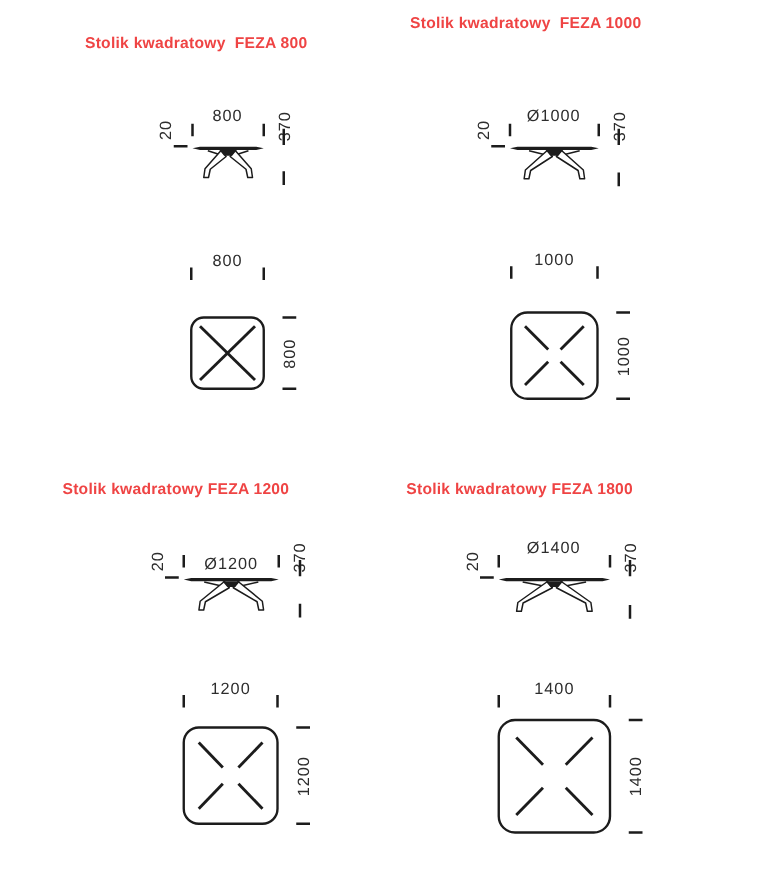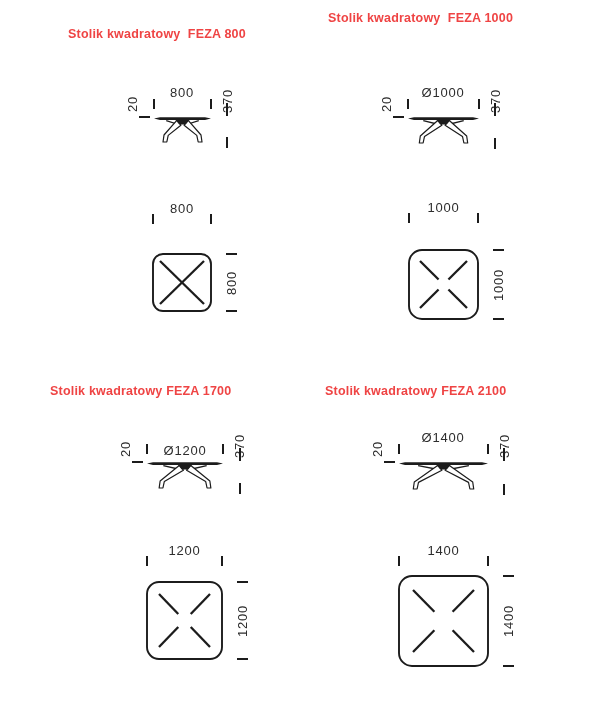--- a/index.html
+++ b/index.html
@@ -83,21 +83,21 @@
         <line x1="60" y1="13" x2="41.44974746830583" y2="31.55025253169417" stroke="#1c1c1c" stroke-width="2.3"></line>
         <line x1="60" y1="60" x2="41.44974746830583" y2="41.44974746830583" stroke="#1c1c1c" stroke-width="2.3"></line>
         <line x1="13" y1="60" x2="31.55025253169417" y2="41.44974746830583" stroke="#1c1c1c" stroke-width="2.3"></line>
       </svg>
     <span class="dim rot pv-r-label" style="left: 477px; top: 277.5px; width: 44px; height: 14px; line-height: 14px;">1000</span>
     <span class="tick-h pv-r-tick-top" style="left: 493px; top: 248.8px; width: 11px; height: 2.4px; line-height: 2.4px;"></span>
     <span class="tick-h pv-r-tick-bot" style="left: 493px; top: 317.8px; width: 11px; height: 2.4px; line-height: 2.4px;"></span>
   </section>
 
   <section class="product">
-    <h2 class="title" style="left: 50px; top: 384px;">Stolik kwadratowy FEZA 1700</h2>
+    <h2 class="title" style="left: 50px; top: 384px;">Stolik kwadratowy FEZA 1200</h2>
     <span class="dim sv-label" style="left: 145px; top: 444px; width: 80px; height: 14px; line-height: 14px;">Ø1200</span>
     <span class="tick-v sv-tick-l" style="left: 146px; top: 444px; width: 2.2px; height: 10px; line-height: 10px;"></span>
     <span class="tick-v sv-tick-r" style="left: 222px; top: 444px; width: 2.2px; height: 10px; line-height: 10px;"></span>
     <span class="dim rot sv-t20" style="left: 106px; top: 442px; width: 40px; height: 14px; line-height: 14px;">20</span>
     <span class="tick-h sv-t20-tick" style="left: 132px; top: 460.8px; width: 11px; height: 2.4px; line-height: 2.4px;"></span>
     <svg class="sv-draw" viewBox="0 0 82 31" style="left: 144px; top: 460px; width: 82px; height: 31px; line-height: 31px;">
         <line x1="19.340000000000003" y1="5.6" x2="38.5" y2="10" stroke="#1c1c1c" stroke-width="1.3"></line>
         <line x1="62.66" y1="5.6" x2="43.5" y2="10" stroke="#1c1c1c" stroke-width="1.3"></line>
         <path d="M35.5,5.2 L16.14,21 L15.139999999999999,28 L18.939999999999998,28 L20.34,21.4 L39.4,10.2 Z" fill="#ffffff" stroke="#1c1c1c" stroke-width="1.2" stroke-linejoin="round"></path>
         <path d="M46.5,5.2 L65.86000000000001,21 L66.86000000000001,28 L63.06000000000001,28 L61.66000000000001,21.4 L42.6,10.2 Z" fill="#ffffff" stroke="#1c1c1c" stroke-width="1.2" stroke-linejoin="round"></path>
@@ -116,21 +116,21 @@
         <line x1="65" y1="14" x2="45.740423346935955" y2="34.01485416887048" stroke="#1c1c1c" stroke-width="2.3"></line>
         <line x1="65" y1="67" x2="45.740423346935955" y2="46.98514583112952" stroke="#1c1c1c" stroke-width="2.3"></line>
         <line x1="14" y1="67" x2="33.259576653064045" y2="46.98514583112952" stroke="#1c1c1c" stroke-width="2.3"></line>
       </svg>
     <span class="dim rot pv-r-label" style="left: 221px; top: 613.5px; width: 44px; height: 14px; line-height: 14px;">1200</span>
     <span class="tick-h pv-r-tick-top" style="left: 237px; top: 580.8px; width: 11px; height: 2.4px; line-height: 2.4px;"></span>
     <span class="tick-h pv-r-tick-bot" style="left: 237px; top: 657.8px; width: 11px; height: 2.4px; line-height: 2.4px;"></span>
   </section>
 
   <section class="product">
-    <h2 class="title" style="left: 325px; top: 384px;">Stolik kwadratowy FEZA 2100</h2>
+    <h2 class="title" style="left: 325px; top: 384px;">Stolik kwadratowy FEZA 1800</h2>
     <span class="dim sv-label" style="left: 403px; top: 431px; width: 80px; height: 14px; line-height: 14px;">Ø1400</span>
     <span class="tick-v sv-tick-l" style="left: 397.5px; top: 444px; width: 2.2px; height: 10px; line-height: 10px;"></span>
     <span class="tick-v sv-tick-r" style="left: 486.5px; top: 444px; width: 2.2px; height: 10px; line-height: 10px;"></span>
     <span class="dim rot sv-t20" style="left: 357.5px; top: 442px; width: 40px; height: 14px; line-height: 14px;">20</span>
     <span class="tick-h sv-t20-tick" style="left: 383.5px; top: 460.8px; width: 11px; height: 2.4px; line-height: 2.4px;"></span>
     <svg class="sv-draw" viewBox="0 0 95 32" style="left: 395.5px; top: 460px; width: 95px; height: 32px; line-height: 32px;">
         <line x1="22.135" y1="5.6" x2="45" y2="10" stroke="#1c1c1c" stroke-width="1.3"></line>
         <line x1="72.865" y1="5.6" x2="50" y2="10" stroke="#1c1c1c" stroke-width="1.3"></line>
         <path d="M42,5.2 L18.285,22 L17.285,29 L21.084999999999997,29 L22.485,22.4 L45.9,10.2 Z" fill="#ffffff" stroke="#1c1c1c" stroke-width="1.2" stroke-linejoin="round"></path>
         <path d="M53,5.2 L76.715,22 L77.715,29 L73.91499999999999,29 L72.515,22.4 L49.1,10.2 Z" fill="#ffffff" stroke="#1c1c1c" stroke-width="1.2" stroke-linejoin="round"></path>

